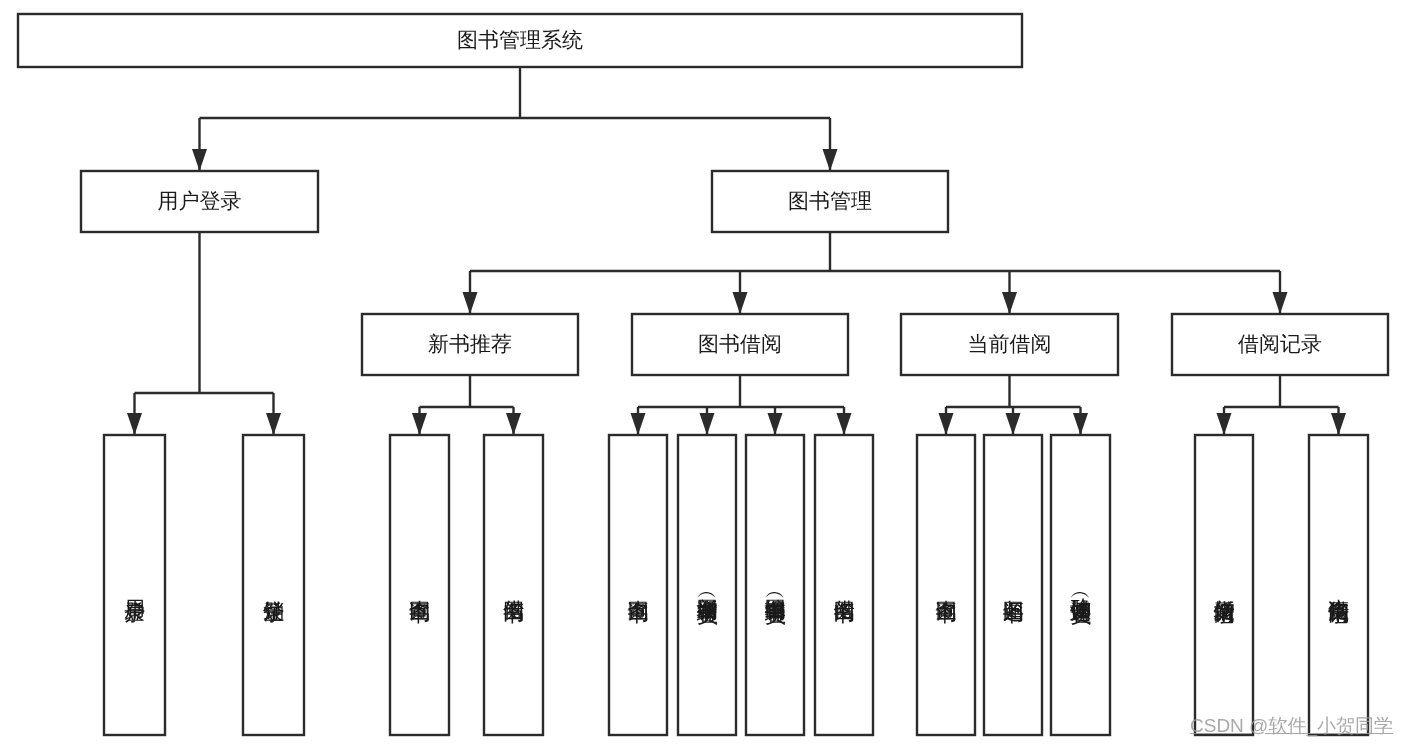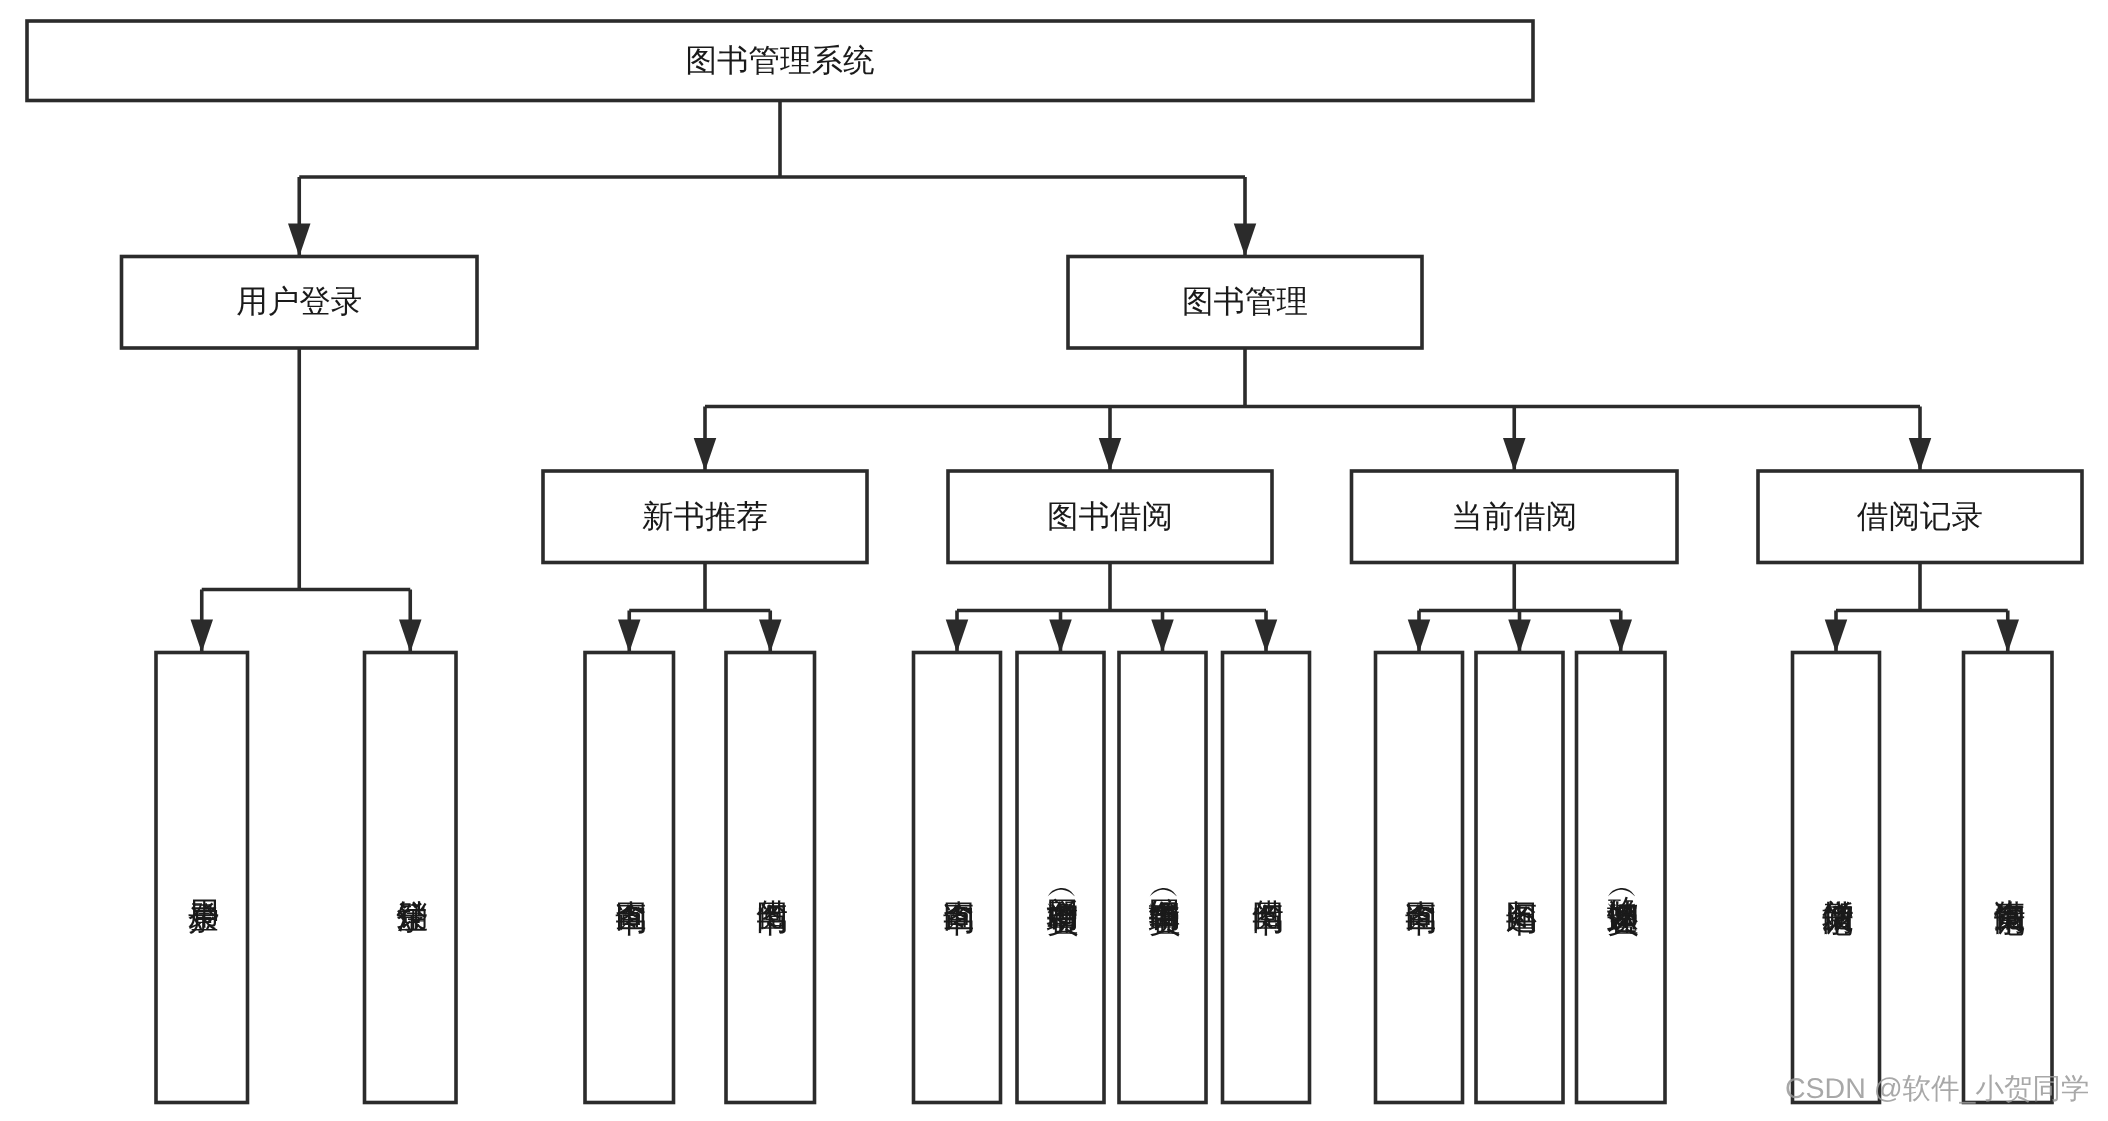--- a/index.html
+++ b/index.html
@@ -65,20 +65,21 @@
   }
   .watermark {
     position: absolute;
     font-family: "Liberation Sans", "DejaVu Sans", sans-serif;
     font-size: 19px;
     color: #9a9a9a;
     opacity: 0.85;
     white-space: nowrap;
     left: 1190px;
     top: 713px;
+    text-decoration: underline;
   }
 </style>
 </head>
 <body>
 
 <div id="diagram-root">
   <svg id="flow-svg" viewBox="0 0 1405 747">
     <g id="edges-layer">
         <line x1="520" y1="67" x2="520" y2="118" class="connector"></line>
         <line x1="199.5" y1="118" x2="830" y2="118" class="connector"></line>

